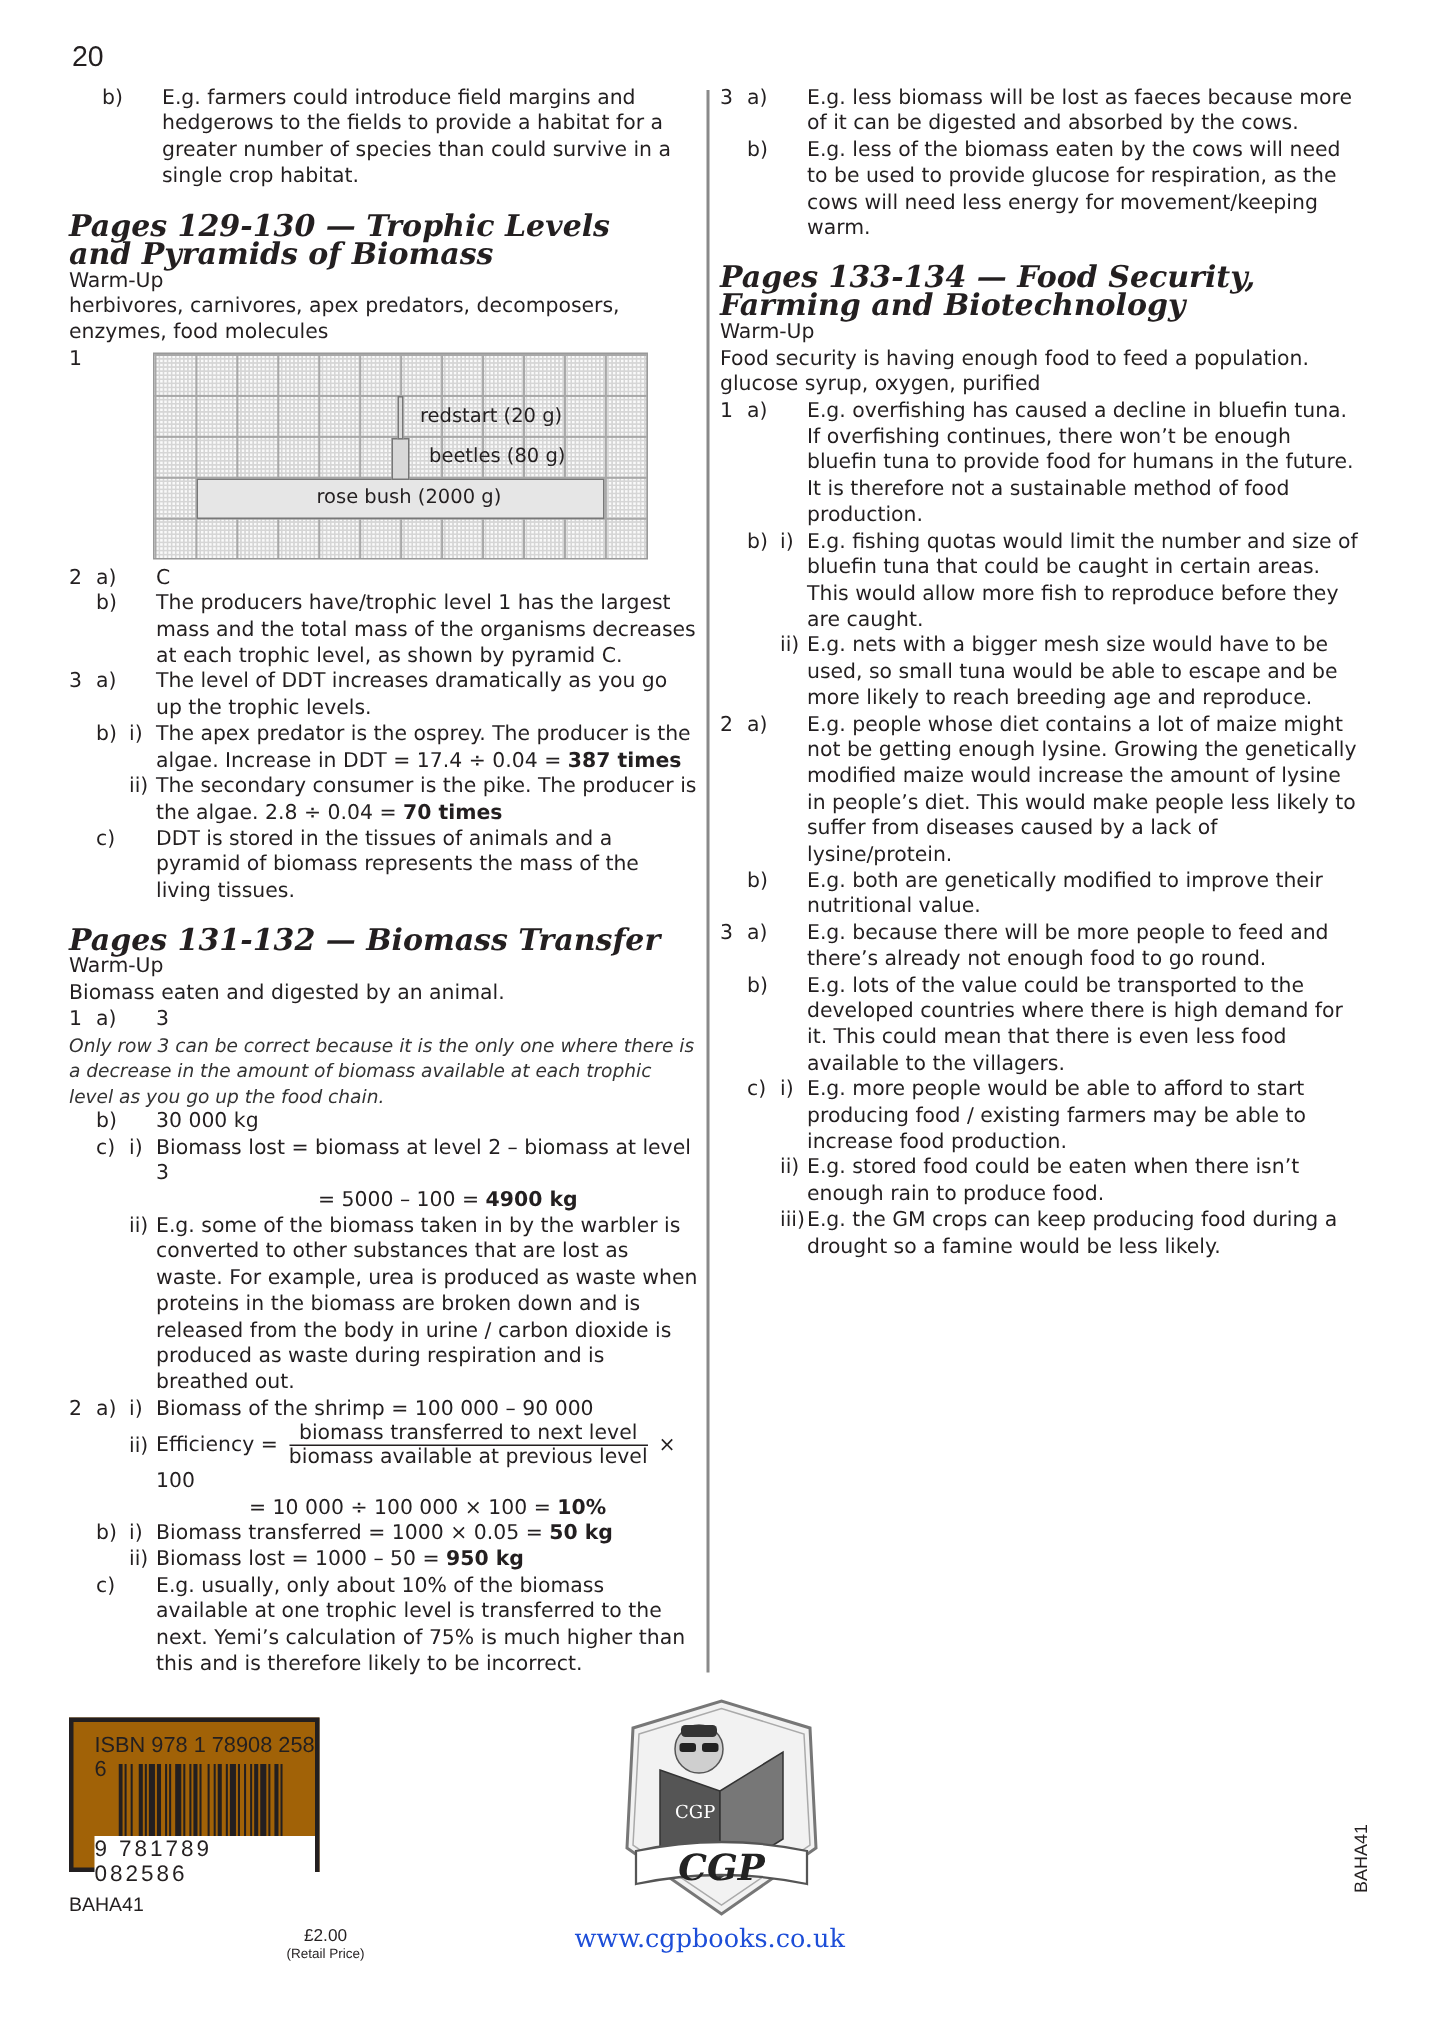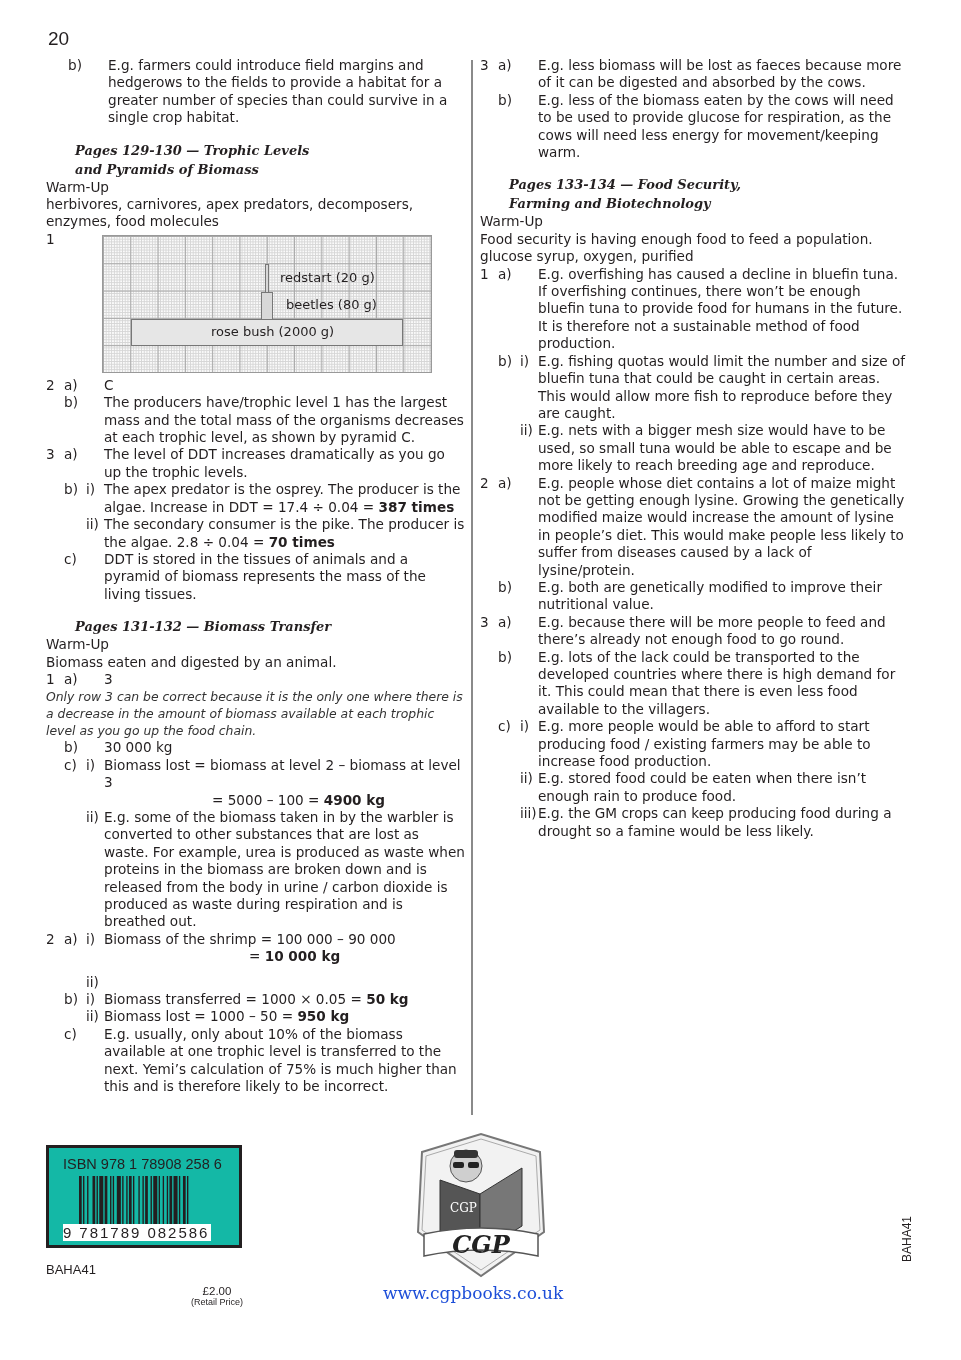--- a/index.html
+++ b/index.html
@@ -3,21 +3,21 @@
 <meta charset="utf-8">
 <style>
   html, body { margin:0; padding:0; background:#fff; }
   body { width:961px; height:1360px; position:relative; overflow:hidden; color:#231f20;
          font-family:"DejaVu Sans", sans-serif; }
   .page-num { position:absolute; left:48px; top:28px; font-family:"Liberation Sans", sans-serif; font-size:19px; }
   .col { position:absolute; top:57px; font-size:13.6px; line-height:17.4px; }
   .col-left { left:46px; width:420px; }
   .col-right { left:480px; width:430px; }
   .divider { position:absolute; left:471px; top:60px; width:2px; height:1055px; background:#8a8a8a; }
-  .heading { font-family:"DejaVu Serif", serif; font-weight:bold; font-style:italic; font-size:13px; line-height:19px; margin-top:14px;margin-left:29px; }
+  .heading { font-family:"DejaVu Serif", serif; font-weight:bold; font-style:italic; font-size:20px; line-height:19px; margin-top:14px; }
   .row { display:flex; }
   .row .num { width:18px; flex:none; }
   .row .sub { width:22px; flex:none; }
   .row .subsub { width:17px; flex:none; text-align:left; }
   .row .text { flex:1; }
   .note { font-style:italic; font-size:12.4px; line-height:17px; color:#333; }
   b { font-weight:bold; }
   
   .pyr-wrap { position:relative; height:146px; }
   .pyr-num { position:absolute; left:0; top:0; }
@@ -28,21 +28,21 @@
             linear-gradient(90deg, #a8a8a8 1px, transparent 1px),
             linear-gradient(#d6d6d6 1px, transparent 1px),
             linear-gradient(90deg, #d6d6d6 1px, transparent 1px);
           background-size: 27.3px 27.3px, 27.3px 27.3px, 2.73px 2.73px, 2.73px 2.73px; }
   .bar { position:absolute; background:#e6e6e6; border:1px solid #777; box-sizing:border-box; }
   .bar-label { position:absolute; font-size:13px; white-space:nowrap; }
   .frac { display:inline-flex; flex-direction:column; vertical-align:middle; text-align:center; margin:0 3px; }
   .frac .top { border-bottom:1px solid #231f20; line-height:15px; }
   .frac .bot { line-height:15px; }
   
-  .barcode-box { position:absolute; left:46px; top:1145px; width:196px; height:103px; border:3px solid #231f20; box-sizing:border-box; background:#14b8a6; }
+  .barcode-box { position:absolute; left:46px; top:1145px; width:167px; height:103px; border:3px solid #231f20; box-sizing:border-box; background:#a16207; }
   .isbn { position:absolute; left:14px; top:8px; font-family:"Liberation Sans", sans-serif; font-size:14.5px; }
   .bars { position:absolute; left:30px; top:28px; width:150px; height:56px; }
   .ean { position:absolute; left:14px; top:76px; font-family:"Liberation Sans", sans-serif; font-size:15px; letter-spacing:2px; background:#fff; padding-right:2px; }
   .ean-gap { display:inline-block; width:6px; }
   .code-left { position:absolute; left:46px; top:1262px; font-family:"Liberation Sans", sans-serif; font-size:13px; }
   .price { position:absolute; left:182px; top:1261px; font-family:"Liberation Sans", sans-serif; font-size:11.5px; text-align:center; width:70px;margin-top:24px; }
   .price .small { font-size:9px; }
   .logo { position:absolute; left:404px; top:1122px; width:154px; height:158px; }
   .website { position:absolute; left:383px; top:1283px; font-family:"DejaVu Serif", serif; font-size:17px; color:#1d4ed8; }
   .spine { position:absolute; left:900px; top:1262px; font-family:"Liberation Sans", sans-serif; font-size:12px; transform:rotate(-90deg); transform-origin:left top; white-space:nowrap; }
@@ -146,28 +146,34 @@
     <span class="subsub" style="width:18px">ii)</span>
     <span class="text">E.g. some of the biomass taken in by the warbler is converted to other substances that are lost as waste. For example, urea is produced as waste when proteins in the biomass are broken down and is released from the body in urine / carbon dioxide is produced as waste during respiration and is breathed out.</span>
   </div>
 
   <div class="row">
     <span class="num">2</span>
     <span class="sub">a)</span>
     <span class="subsub" style="width:18px">i)</span>
     <span class="text">
       <div>Biomass of the shrimp = 100 000 – 90 000</div>
-      <div style="padding-left:145px"><span>= </span><b>10 000 kg</b></div>
     </span>
   </div>
 
   <div class="row">
     <span class="num"></span>
     <span class="sub"></span>
     <span class="subsub" style="width:18px;padding-top:8px">ii)</span>
+    <span class="text">
+      <div><span>Efficiency = </span><span class="frac">
+            <span class="top">biomass transferred to next level</span>
+            <span class="bot">biomass available at previous level</span>
+          </span> <span>× 100</span></div>
+      <div style="padding-left:62px"><span>= 10 000 ÷ 100 000  × 100 = </span><b>10%</b></div>
+    </span>
   </div>
 
   <div class="row">
     <span class="num"></span>
     <span class="sub">b)</span>
     <span class="subsub" style="width:18px">i)</span>
     <span class="text"><span>Biomass transferred = 1000 × 0.05 = </span><b>50 kg</b></span>
   </div>
 
   <div class="row">
@@ -235,21 +241,21 @@
         <span class="text"><span class="">E.g. both are genetically modified to improve their nutritional value.</span></span>
       </div>
       <div class="row">
         <span class="num">3</span>
         <span class="sub" style="width:40px">a)</span>
         <span class="text"><span class="">E.g. because there will be more people to feed and there’s already not enough food to go round.</span></span>
       </div>
       <div class="row">
         <span class="num"></span>
         <span class="sub" style="width:40px">b)</span>
-        <span class="text"><span class="">E.g. lots of the lack could be transported to the developed countries where there is high demand for it.  This could mean that there is even less food available to the villagers.</span></span>
+        <span class="text"><span class="">E.g. lots of the value could be transported to the developed countries where there is high demand for it.  This could mean that there is even less food available to the villagers.</span></span>
       </div>
       <div class="row">
         <span class="num"></span>
         <span class="sub">c)</span>
         <span class="subsub" style="width:18px">i)</span>
         <span class="text"><span class="">E.g. more people would be able to afford to start producing food / existing farmers may be able to increase food production.</span></span>
       </div>
       <div class="row">
         <span class="num"></span>
         <span class="sub"></span>

